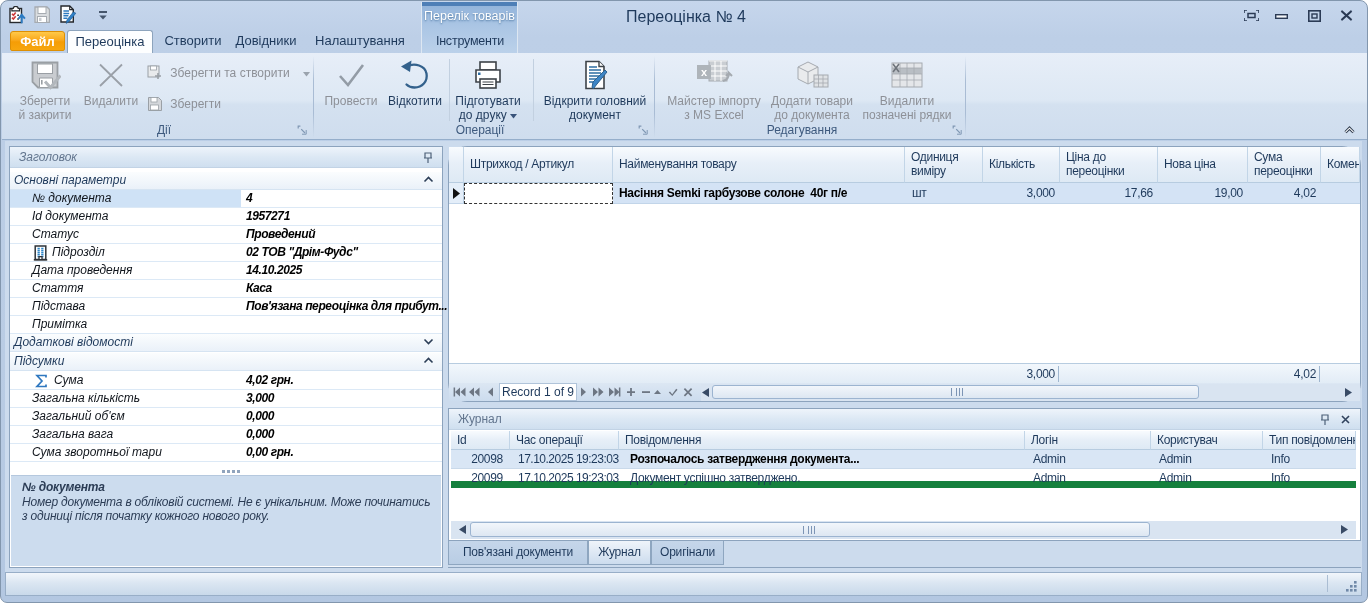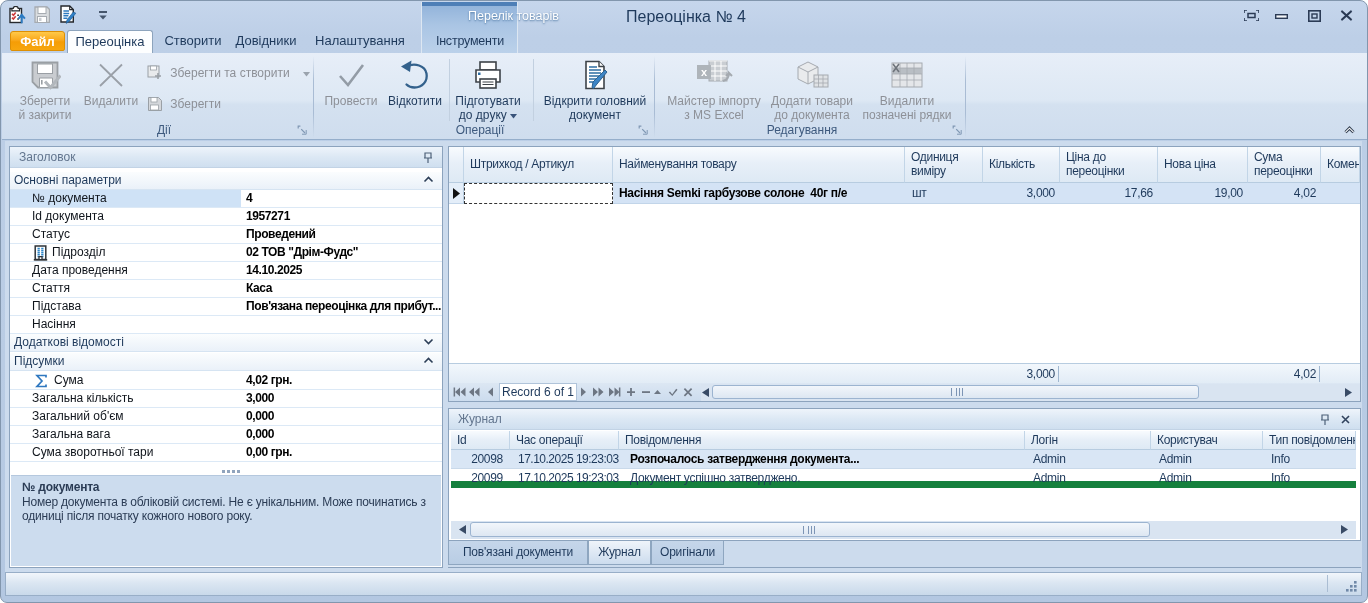--- a/index.html
+++ b/index.html
@@ -15,21 +15,21 @@
 
 .winbtn { position:absolute; top:8px; }
 
 #tabrow { position:absolute; left:0; top:29px; width:100%; height:23px; }
 .tab { position:absolute; top:0; height:23px; line-height:22px; text-align:center; font-size:13px; color:#1e395b; }
 #tab-file { left:9px; top:1px; width:55px; height:20px; line-height:19px; background:linear-gradient(#ffc94a, #f9a81c 45%, #f59d06 55%, #f7a60e); color:#fff; border-radius:3px 3px 2px 2px; border:1px solid #dd8f04; font-weight:bold; }
 #tab-active { left:66px; width:86px; background:#fdfeff; border:1px solid #8da4bd; border-bottom:none; border-radius:3px 3px 0 0; }
 #ctxgroup { position:absolute; left:420px; top:1px; width:97px; height:51px;
   background:linear-gradient(#8fb1d9, #aac5e4 45%, #bbd1ea); border-left:1px solid #dde7f2; border-right:1px solid #dde7f2; }
 #ctxgroup .bar { position:absolute; left:0; top:0; width:100%; height:4px; background:#4e7fb7; }
-#ctxgroup .gname { position:absolute; left:0; top:7px; width:100%; text-align:center; color:#fff; font-size:12.5px; text-shadow:0 1px 2px #4a749f;margin-left:44px; }
+#ctxgroup .gname { position:absolute; left:0; top:7px; width:100%; text-align:center; color:#fff; font-size:12.5px; text-shadow:0 1px 2px #4a749f; }
 
 #ribbon { position:absolute; left:1px; top:52px; width:1366px; height:87px;
   background:linear-gradient(#e7eef8, #dde8f4 55%, #d4e1f0 60%, #cfddee 100%); border-bottom:1px solid #95aecb; }
 .rgsep { position:absolute; top:3px; height:82px; width:1px; background:linear-gradient(rgba(160,178,200,0), #a9bcd4 30%, #a9bcd4 70%, rgba(160,178,200,0)); }
 .rglabel { position:absolute; bottom:2px; left:0; width:100%; text-align:center; font-size:12px; color:#3e5a7e; }
 .rlaunch { position:absolute; bottom:3px; width:11px; height:11px; }
 .bigbtn { position:absolute; top:4px; text-align:center; font-size:12px; line-height:14px; color:#1e395b; }
 .bigbtn .ic { display:block; margin:2px auto 3px; }
 .bigbtn.dis { color:#8d9097; }
 .smallbtn { position:absolute; font-size:12px; color:#8d9097; }
@@ -243,21 +243,21 @@
       </svg>
     <div class="rgsep" style="left:963px;"></div>
     <svg id="chevron" style="right:13px;bottom:5px" width="11" height="9" viewBox="0 0 11 9">
         <path d="M1.5 7.2 L5.5 3.2 L9.5 7.2" stroke="#2f3c4e" stroke-width="3" fill="none"></path>
         <path d="M1.5 7.2 L5.5 3.2 L9.5 7.2" stroke="#fff" stroke-width="1.1" fill="none"></path>
       </svg>
   </div>
 
   <div id="client"></div>
 
-  <div class="panel" id="leftpanel" style="left:8px;top:145px;width:434px;height:422px;">
+  <div class="panel" id="leftpanel" style="left:8px;top:145px;width:434px;height:422px;font-style:italic;">
     <div class="pcap">Заголовок
       <svg style="position:absolute;right:9px;top:5px" width="10" height="12" viewBox="0 0 10 12">
           <path d="M2 1 h6 v5 h-6 z M1 6 h8 M5 6 v5" stroke="#4d6179" fill="none" stroke-width="1.2"></path>
         </svg>
     </div>
     <div class="secrow" style="top:25px;">Основні параметри
       <svg class="chev" width="11" height="7" viewBox="0 0 11 7">
           <path d="M1.5 5.5 L5.5 1.5 L9.5 5.5" stroke="#2c3e57" stroke-width="1.6" fill="none"></path>
         </svg>
     </div>
@@ -290,21 +290,21 @@
       </div>
     <div class="prow" style="top:133px;">
         <div class="lbl">Стаття</div>
         <div class="val">Каса</div>
       </div>
     <div class="prow" style="top:151px;">
         <div class="lbl">Підстава</div>
         <div class="val">Пов'язана переоцінка для прибут...</div>
       </div>
     <div class="prow" style="top:169px;">
-        <div class="lbl">Насіння</div>
+        <div class="lbl">Примітка</div>
       </div>
     <div class="secrow" style="top:187px;">Додаткові відомості
       <svg class="chev" width="11" height="7" viewBox="0 0 11 7">
           <path d="M1.5 1.5 L5.5 5.5 L9.5 1.5" stroke="#2c3e57" stroke-width="1.6" fill="none"></path>
         </svg>
     </div>
     <div class="secrow" style="top:206px;">Підсумки
       <svg class="chev" width="11" height="7" viewBox="0 0 11 7">
           <path d="M1.5 5.5 L5.5 1.5 L9.5 5.5" stroke="#2c3e57" stroke-width="1.6" fill="none"></path>
         </svg>
@@ -335,21 +335,21 @@
     <div class="abs" style="left:212px;top:323px;width:3px;height:3px;background:#90a4bd;"></div>
     <div class="abs" style="left:217px;top:323px;width:3px;height:3px;background:#90a4bd;"></div>
     <div class="abs" style="left:222px;top:323px;width:3px;height:3px;background:#90a4bd;"></div>
     <div class="abs" style="left:227px;top:323px;width:3px;height:3px;background:#90a4bd;"></div>
     <div class="abs" style="left:1px;top:328px;width:430px;height:91px;background:#ccdcee;border-top:1px solid #b5c8de;padding:4px 6px 0 11px;color:#2b3c55;font-size:12px;line-height:14.5px;letter-spacing:-0.2px;">
       <b>№ документа</b><br>
       Номер документа в обліковій системі. Не є унікальним. Може починатись з одиниці після початку кожного нового року.
     </div>
   </div>
 
-  <div class="panel" id="gridpanel" style="left:447px;top:145px;width:913px;height:256px;">
+  <div class="panel" id="gridpanel" style="left:447px;top:145px;width:913px;height:256px;border-radius:19px;">
 
     <div class="gridhead" style="left:0;top:0;width:911px;height:36px;">
       <div class="gh" style="left:0;top:0;width:15px;height:36px;"></div>
       <div class="gh" style="left:15px;top:0;width:149px;height:36px;">Штрихкод / Артикул</div>
       <div class="gh" style="left:164px;top:0;width:292px;height:36px;">Найменування товару</div>
       <div class="gh gh2" style="left:456px;top:0;width:78px;height:36px;">Одиниця<br>виміру</div>
       <div class="gh" style="left:534px;top:0;width:77px;height:36px;">Кількість</div>
       <div class="gh gh2" style="left:611px;top:0;width:98px;height:36px;">Ціна до<br>переоцінки</div>
       <div class="gh" style="left:709px;top:0;width:90px;height:36px;">Нова ціна</div>
       <div class="gh gh2" style="left:799px;top:0;width:73px;height:36px;">Сума<br>переоцінки</div>
@@ -389,21 +389,21 @@
           <path d="M144 1.5 l5 4.5 l-5 4.5 z M149.5 1.5 l5 4.5 l-5 4.5 z"></path>
           <path d="M160 1.5 l5 4.5 l-5 4.5 z M165.5 1.5 l5 4.5 l-5 4.5 z"></path>
           <rect x="169.9" y="1.5" width="1.5" height="9"></rect>
           <path d="M178 5.2 h8 v1.8 h-8 z M181.1 2 h1.8 v8 h-1.8 z"></path>
           <path d="M193 5.2 h8 v1.8 h-8 z"></path>
           <path d="M208.5 4 l3.5 4 h-7 z"></path>
           <path d="M221 5.5 l2.2 2.8 l4 -5.5 l1.3 1 l-5.2 6.2 l-3.5 -3.5 z"></path>
           <path d="M236 2 l3 3 l3 -3 l1.2 1.2 l-3 3 l3 3 l-1.2 1.2 l-3 -3 l-3 3 l-1.2 -1.2 l3 -3 l-3 -3 z"></path>
         </g>
       </svg>
-      <div class="abs" style="left:50px;top:0;width:78px;height:18px;background:#fff;border:1px solid #b0c4da;text-align:center;line-height:16px;font-size:12px;color:#1e395b;">Record 6 of 1</div>
+      <div class="abs" style="left:50px;top:0;width:78px;height:18px;background:#fff;border:1px solid #b0c4da;text-align:center;line-height:16px;font-size:12px;color:#1e395b;">Record 1 of 9</div>
     </div>
 
     <div class="abs" style="left:252px;top:237px;width:659px;height:17px;background:#d9e4f1;">
       <svg style="position:absolute;left:1px;top:4px" width="7" height="9" viewBox="0 0 7 9">
           <path d="M7 0 L0 4.5 L7 9 z" fill="#394b66"></path>
         </svg>
       <div class="abs" style="left:11px;top:1px;width:487px;height:14px;background:linear-gradient(#f2f6fb,#dde7f2);border:1px solid #9cb4d0;border-radius:3px;"></div>
       <div class="abs" style="left:250px;top:4px;width:12px;height:8px;border-left:1px solid #7d95b5;border-right:1px solid #7d95b5;">
           <div class="abs" style="left:4px;top:0;width:1px;height:8px;background:#7d95b5;"></div>
           <div class="abs" style="left:7px;top:0;width:1px;height:8px;background:#7d95b5;"></div>

